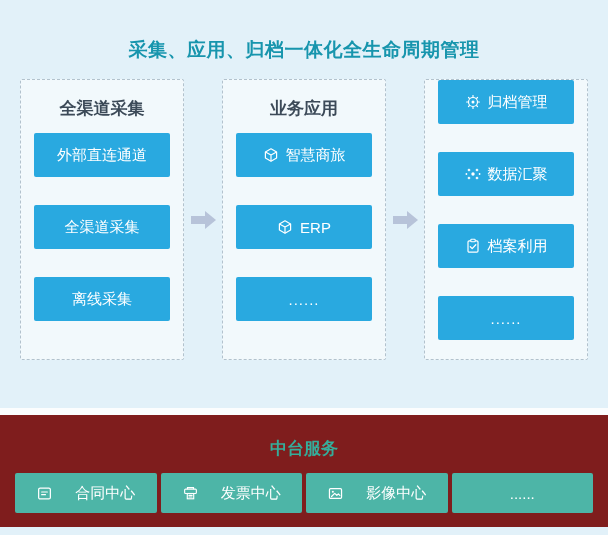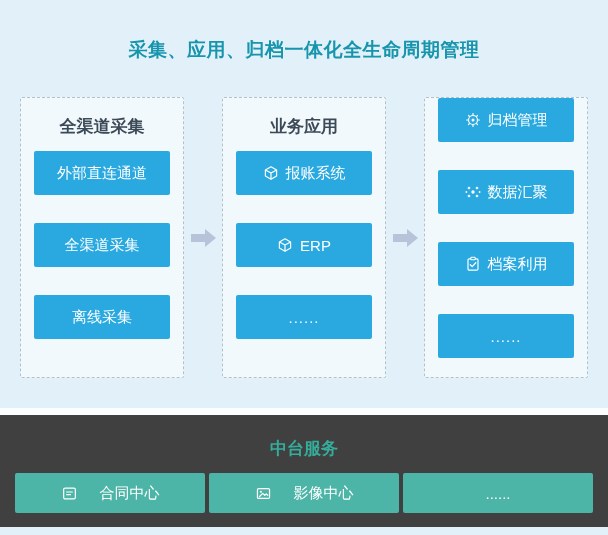--- a/index.html
+++ b/index.html
@@ -13,21 +13,21 @@
 
   
   .top-section{height:408px;position:relative;}
   .main-title{
     margin:0;padding-top:37px;
     text-align:center;
     font-size:19px;font-weight:bold;
     color:#1795ad;letter-spacing:.5px;
   }
   .columns{
-    position:absolute;top:97px;left:0;right:0;
+    position:absolute;top:79px;left:0;right:0;
     display:flex;justify-content:center;align-items:stretch;
   }
   .column{
     width:164px;height:281px;box-sizing:border-box;
     border:1.4px dashed #b2c2cd;
     background:rgba(255,255,255,.55);
     border-radius:2px;
     padding:0 13px;
   }
   .col-header{
@@ -51,21 +51,21 @@
     width:0;height:0;
     border-left:11px solid #b7c3d9;
     border-top:9px solid transparent;
     border-bottom:9px solid transparent;
   }
 
   
   .white-band{height:7px;background:#fbfdfe;}
 
   
-  .bottom-section{height:112px;background:#404040;}
+  .bottom-section{height:112px;background:#7f1d1d;}
   .platform-title{
     margin:0;padding-top:22px;
     text-align:center;
     font-size:17px;font-weight:bold;color:#35ad9b;
   }
   .service-row{
     margin:13px 15px 0;
     display:flex;gap:4px;
   }
   .service-btn{
@@ -108,21 +108,21 @@
 
       <div class="column">
         <div class="col-header">业务应用</div>
         <div class="flow-btn">
           <span class="icon">
             <svg viewBox="0 0 16 16" width="16" height="16">
                 <path d="M8 1.8 L13.6 4.9 V11.1 L8 14.2 L2.4 11.1 V4.9 Z" fill="none" stroke="#fff" stroke-width="1.2" stroke-linejoin="round"></path>
                 <path d="M2.4 4.9 L8 8 L13.6 4.9 M8 8 V14.2" fill="none" stroke="#fff" stroke-width="1.2" stroke-linejoin="round"></path>
               </svg>
           </span>
-          <span>报账系统</span>
+          <span>智慧商旅</span>
         </div>
         <div class="flow-btn">
           <span class="icon">
             <svg viewBox="0 0 16 16" width="16" height="16">
                 <path d="M8 1.8 L13.6 4.9 V11.1 L8 14.2 L2.4 11.1 V4.9 Z" fill="none" stroke="#fff" stroke-width="1.2" stroke-linejoin="round"></path>
                 <path d="M2.4 4.9 L8 8 L13.6 4.9 M8 8 V14.2" fill="none" stroke="#fff" stroke-width="1.2" stroke-linejoin="round"></path>
               </svg>
           </span>
           <span>ERP</span>
         </div>
@@ -199,20 +199,31 @@
       <div class="service-btn">
         <span class="icon">
           <svg viewBox="0 0 18 18" width="17" height="17">
               <rect x="2.8" y="3.2" width="12.4" height="11.6" rx="1.6" fill="none" stroke="#fff" stroke-width="1.3"></rect>
               <path d="M6 7.4 H12 M6 10.2 H10" fill="none" stroke="#fff" stroke-width="1.3" stroke-linecap="round"></path>
             </svg>
         </span>
         <span>合同中心</span>
       </div>
 
+      <div class="service-btn">
+        <span class="icon">
+          <svg viewBox="0 0 18 18" width="17" height="17">
+              <path d="M5.8 4.4 V2.8 H12.2 V4.4" fill="none" stroke="#fff" stroke-width="1.2"></path>
+              <rect x="2.8" y="4.4" width="12.4" height="4.6" rx="1" fill="none" stroke="#fff" stroke-width="1.2"></rect>
+              <rect x="5.6" y="9" width="6.8" height="5.6" fill="none" stroke="#fff" stroke-width="1.2"></rect>
+              <path d="M7.3 11 H10.7 M7.3 12.8 H10.7" stroke="#fff" stroke-width="1.1" stroke-linecap="round"></path>
+            </svg>
+        </span>
+        <span>发票中心</span>
+      </div>
 
       <div class="service-btn">
         <span class="icon">
           <svg viewBox="0 0 18 18" width="17" height="17">
               <rect x="2.6" y="3.8" width="12.8" height="10.4" rx="1.2" fill="none" stroke="#fff" stroke-width="1.3"></rect>
               <circle cx="6.2" cy="7.2" r="1.1" fill="#fff"></circle>
               <path d="M4.8 12.2 L8.2 8.8 L10.4 11 L12 9.4 L13.6 11" fill="none" stroke="#fff" stroke-width="1.3" stroke-linecap="round" stroke-linejoin="round"></path>
             </svg>
         </span>
         <span>影像中心</span>

